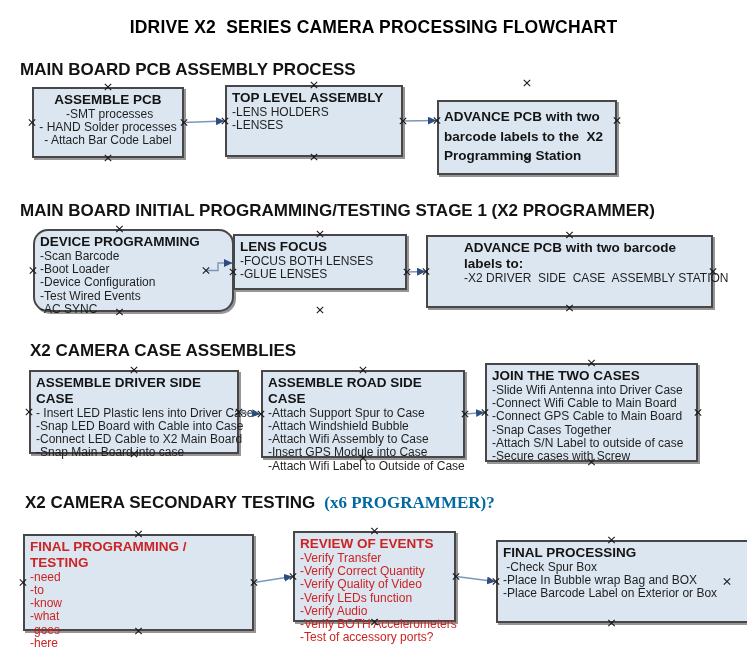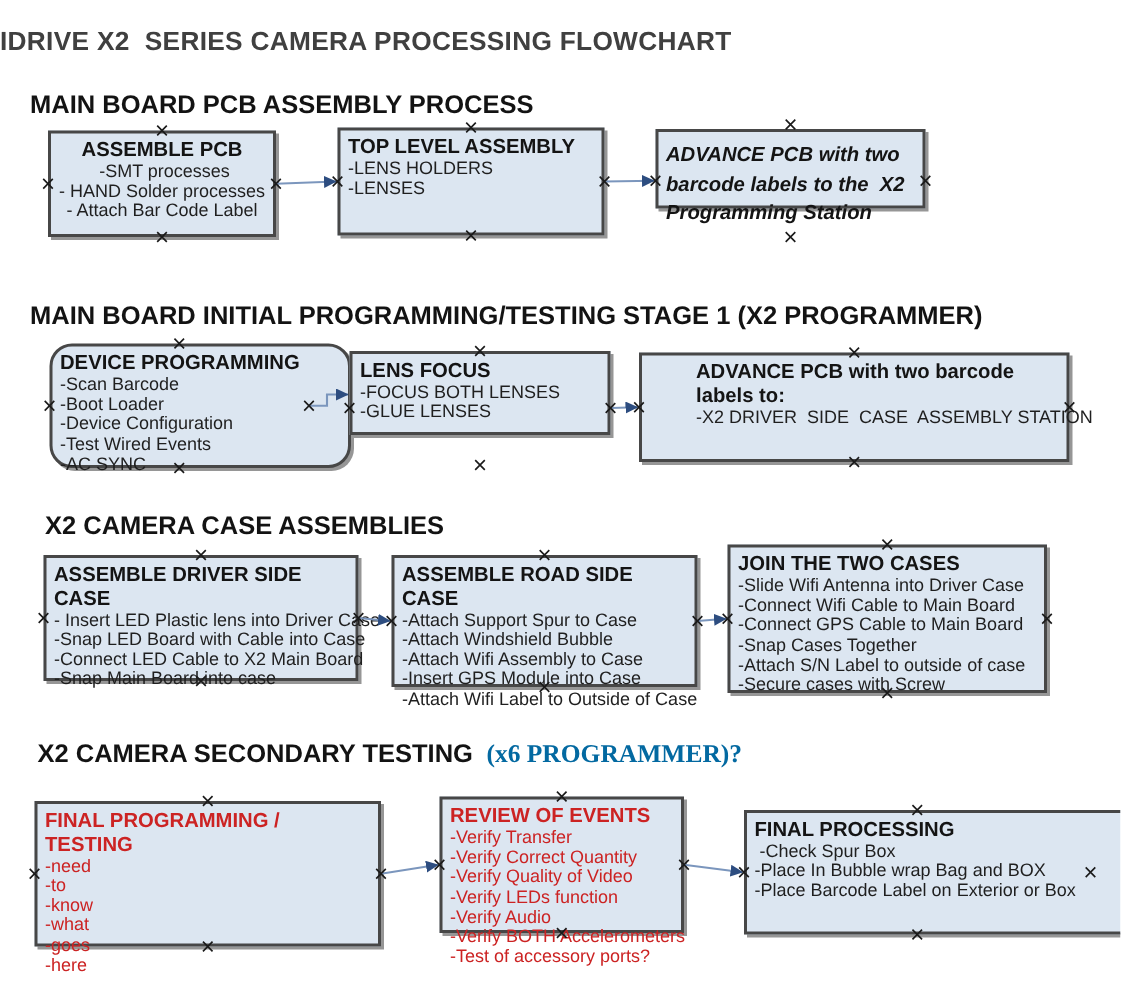--- a/index.html
+++ b/index.html
@@ -7,23 +7,24 @@
     position: relative;
     width: 747px;
     height: 662px;
     background: #ffffff;
     font-family: "Liberation Sans", "DejaVu Sans", sans-serif;
     overflow: hidden;
   }
   .fc-main-title {
     position: absolute;
     top: 17px; left: 0; width: 100%;
+    text-align: center;
     font-size: 17.5px;
     font-weight: bold;
-    color: #404040;
+    color: #000000;
     white-space: pre;
     letter-spacing: 0.2px;
   }
   .fc-heading {
     position: absolute;
     font-size: 17px;
     font-weight: bold;
     color: #131313;
     white-space: pre;
   }
@@ -54,21 +55,21 @@
     line-height: 13.2px;
     color: #1f1f1f;
     white-space: pre;
   }
   .tall-title .fc-title { line-height: 1.45; padding-top: 2px; }
   .red-box .fc-title, .red-box .fc-line { color: #cc2323; }
 
   
   #box-r1b1 { left: 32px;  top: 87px;  width: 152px; height: 71px; text-align: center; }
   #box-r1b2 { left: 225px; top: 85px;  width: 178px; height: 72px; }
-  #box-r1b3 { left: 437px; top: 86px;  width: 180px; height: 53px; font-style: italic; }
+  #box-r1b3 { left: 437px; top: 100px;  width: 180px; height: 75px; }
   #box-r2b1 { left: 33px;  top: 229px; width: 201px; height: 83px; border-radius: 15px; }
   #box-r2b2 { left: 233px; top: 234px; width: 174px; height: 56px; }
   #box-r2b3 { left: 426px; top: 235px; width: 287px; height: 73px; padding-left: 36px; }
   #box-r3b1 { left: 29px;  top: 370px; width: 210px; height: 84px; }
   #box-r3b2 { left: 261px; top: 370px; width: 204px; height: 88px; }
   #box-r3b3 { left: 485px; top: 363px; width: 213px; height: 99px; }
   #box-r4b1 { left: 23px;  top: 534px; width: 231px; height: 97px; }
   #box-r4b2 { left: 293px; top: 531px; width: 163px; height: 91px; }
   #box-r4b3 { left: 496px; top: 540px; width: 276px; height: 83px; }
 

